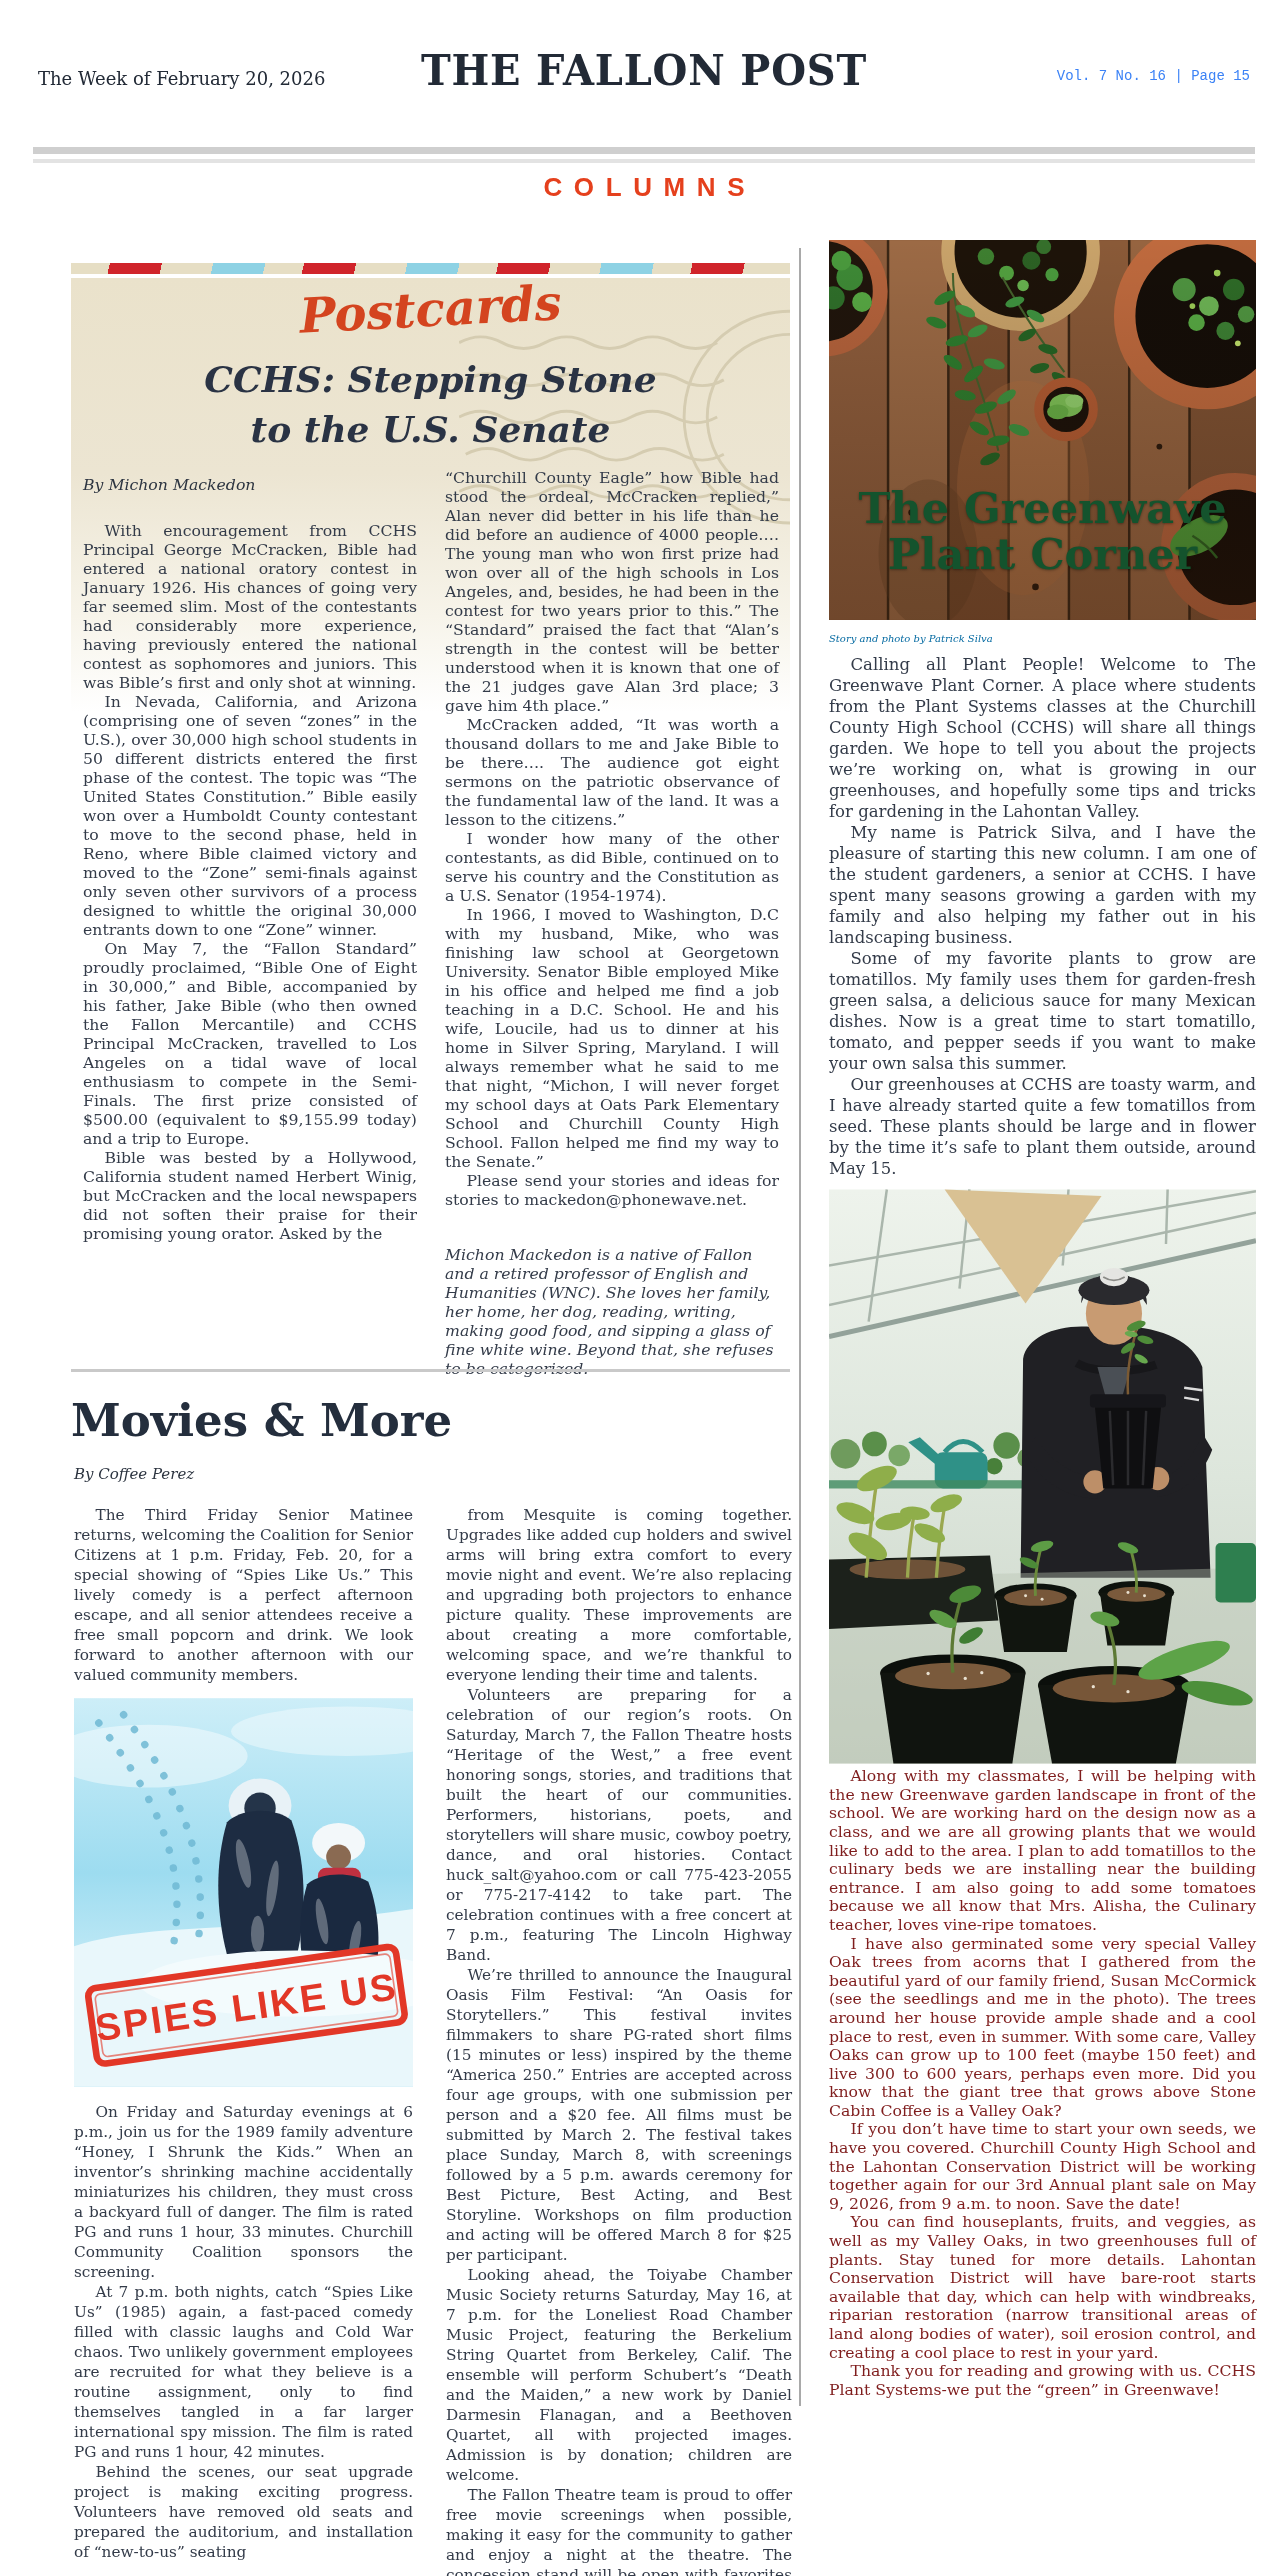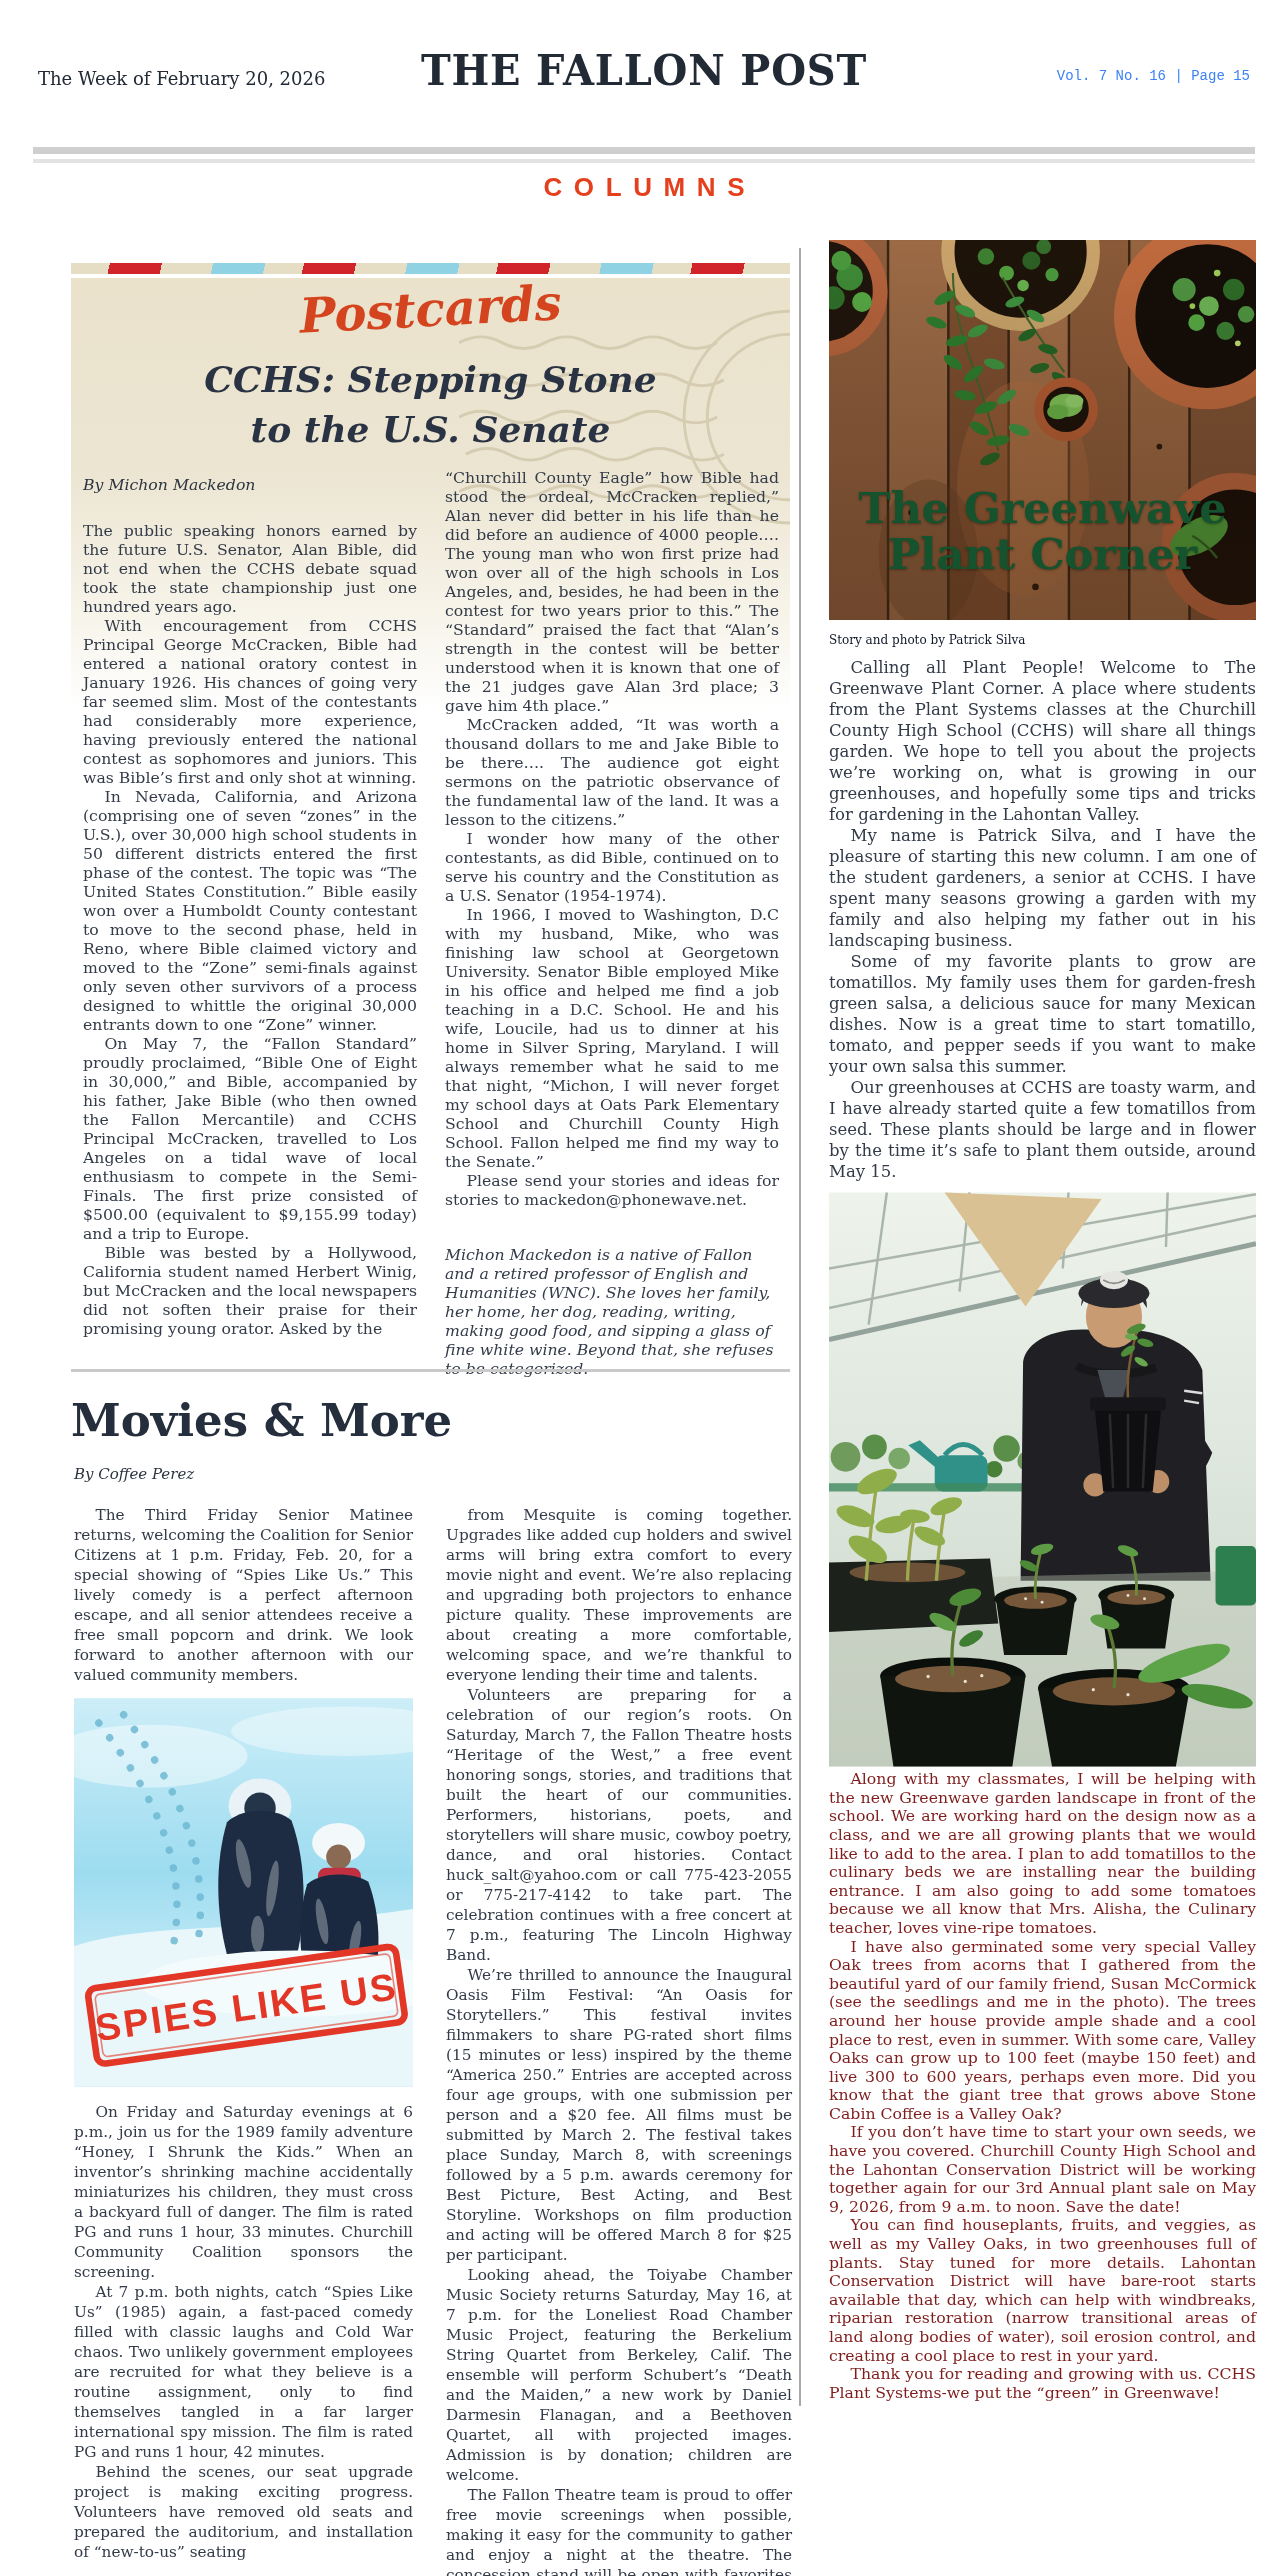--- a/index.html
+++ b/index.html
@@ -52,22 +52,22 @@
   .poster{width:339px;height:389px;margin:13.2px 0 11.6px 0;}
 
   
   .vrule{position:absolute;left:799px;top:248px;width:1.7px;height:2158px;background:#a9a9a9;}
 
   
   .sidebar{position:absolute;left:829px;top:240px;width:427px;}
   .sb-photo1{width:427px;height:380px;position:relative;}
   .sb-title{position:absolute;left:0;right:0;top:245px;text-align:center;color:#14532d;
             font-weight:bold;font-size:43px;line-height:46px;text-shadow:0 0.8px 2.5px rgba(0,0,0,.35);}
-  .sb-byline{position:static;display:block;margin:13.2px 0 10px 0;
-             font-size:12px;color:#0f172a;}
+  .sb-byline{position:static;display:block;margin:13.2px 0 10px 0;font-style:italic;
+             font-size:10px;color:#0369a1;}
   .sb-top p{font-size:16.5px;line-height:21px;color:#333b49;}
   .sb-photo2{width:427px;height:575px;margin-top:10px;}
   .sb-caption{margin:10px 0 8.3px 0;font-family:"Liberation Sans",sans-serif;font-style:italic;
               font-size:15.7px;line-height:21.5px;text-align:center;color:#1d1d1d;}
   .sb-bottom p{font-size:15.7px;line-height:18.6px;color:#7f1d1d;}
 </style>
 </head>
 <body>
 
 <div id="page">
@@ -94,21 +94,20 @@
     </svg>
   </div>
   <div class="pc-title">Postcards</div>
   <div class="pc-headline">
     <div>CCHS: Stepping Stone</div>
     <div>to the U.S. Senate</div>
   </div>
   <div class="byline pc-byline">By Michon Mackedon</div>
 
   <div class="newscol postcol" style="left:83px;top:521px;">
-    <p class="first">The public speaking honors earned by the future U.S. Senator, Alan Bible, did not end when the CCHS debate squad took the state championship just one hundred years ago.</p>
     <p>With encouragement from CCHS Principal George McCracken, Bible had entered a national oratory contest in January 1926. His chances of going very far seemed slim. Most of the contestants had considerably more experience, having previously entered the national contest as sophomores and juniors. This was Bible’s first and only shot at winning.</p>
     <p>In Nevada, California, and Arizona (comprising one of seven “zones” in the U.S.), over 30,000 high school students in 50 different districts entered the first phase of the contest. The topic was “The United States Constitution.” Bible easily won over a Humboldt County contestant to move to the second phase, held in Reno, where Bible claimed victory and moved to the “Zone” semi-finals against only seven other survivors of a process designed to whittle the original 30,000 entrants down to one “Zone” winner.</p>
     <p>On May 7, the “Fallon Standard” proudly proclaimed, “Bible One of Eight in 30,000,” and Bible, accompanied by his father, Jake Bible (who then owned the Fallon Mercantile) and CCHS Principal McCracken, travelled to Los Angeles on a tidal wave of local enthusiasm to compete in the Semi-Finals. The first prize consisted of $500.00 (equivalent to $9,155.99 today) and a trip to Europe.</p>
     <p>Bible was bested by a Hollywood, California student named Herbert Winig, but McCracken and the local newspapers did not soften their praise for their promising young orator. Asked by the</p>
   </div>
   <div class="newscol postcol" style="left:445px;top:468px;">
     <p class="first">“Churchill County Eagle” how Bible had stood the ordeal, McCracken replied,” Alan never did better in his life than he did before an audience of 4000 people…. The young man who won first prize had won over all of the high schools in Los Angeles, and, besides, he had been in the contest for two years prior to this.” The “Standard” praised the fact that “Alan’s strength in the contest will be better understood when it is known that one of the 21 judges gave Alan 3rd place; 3 gave him 4th place.”</p>
     <p>McCracken added, “It was worth a thousand dollars to me and Jake Bible to be there…. The audience got eight sermons on the patriotic observance of the fundamental law of the land. It was a lesson to the citizens.”</p>
     <p>I wonder how many of the other contestants, as did Bible, continued on to serve his country and the Constitution as a U.S. Senator (1954-1974).</p>
     <p>In 1966, I moved to Washington, D.C with my husband, Mike, who was finishing law school at Georgetown University. Senator Bible employed Mike in his office and helped me find a job teaching in a D.C. School. He and his wife, Loucile, had us to dinner at his home in Silver Spring, Maryland. I will always remember what he said to me that night, “Michon, I will never forget my school days at Oats Park Elementary School and Churchill County High School. Fallon helped me find my way to the Senate.”</p>

